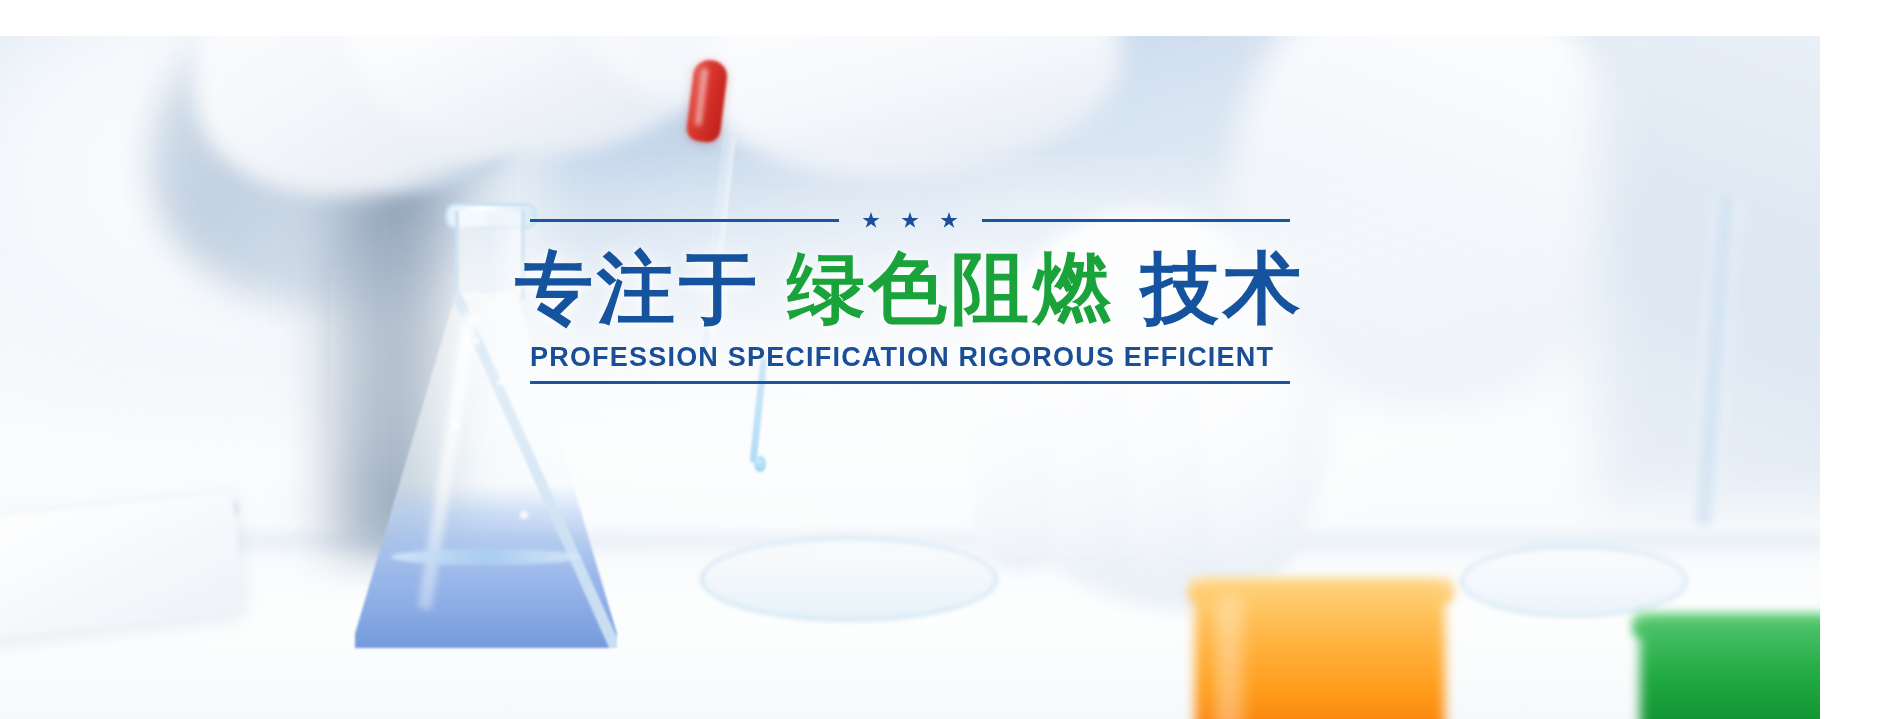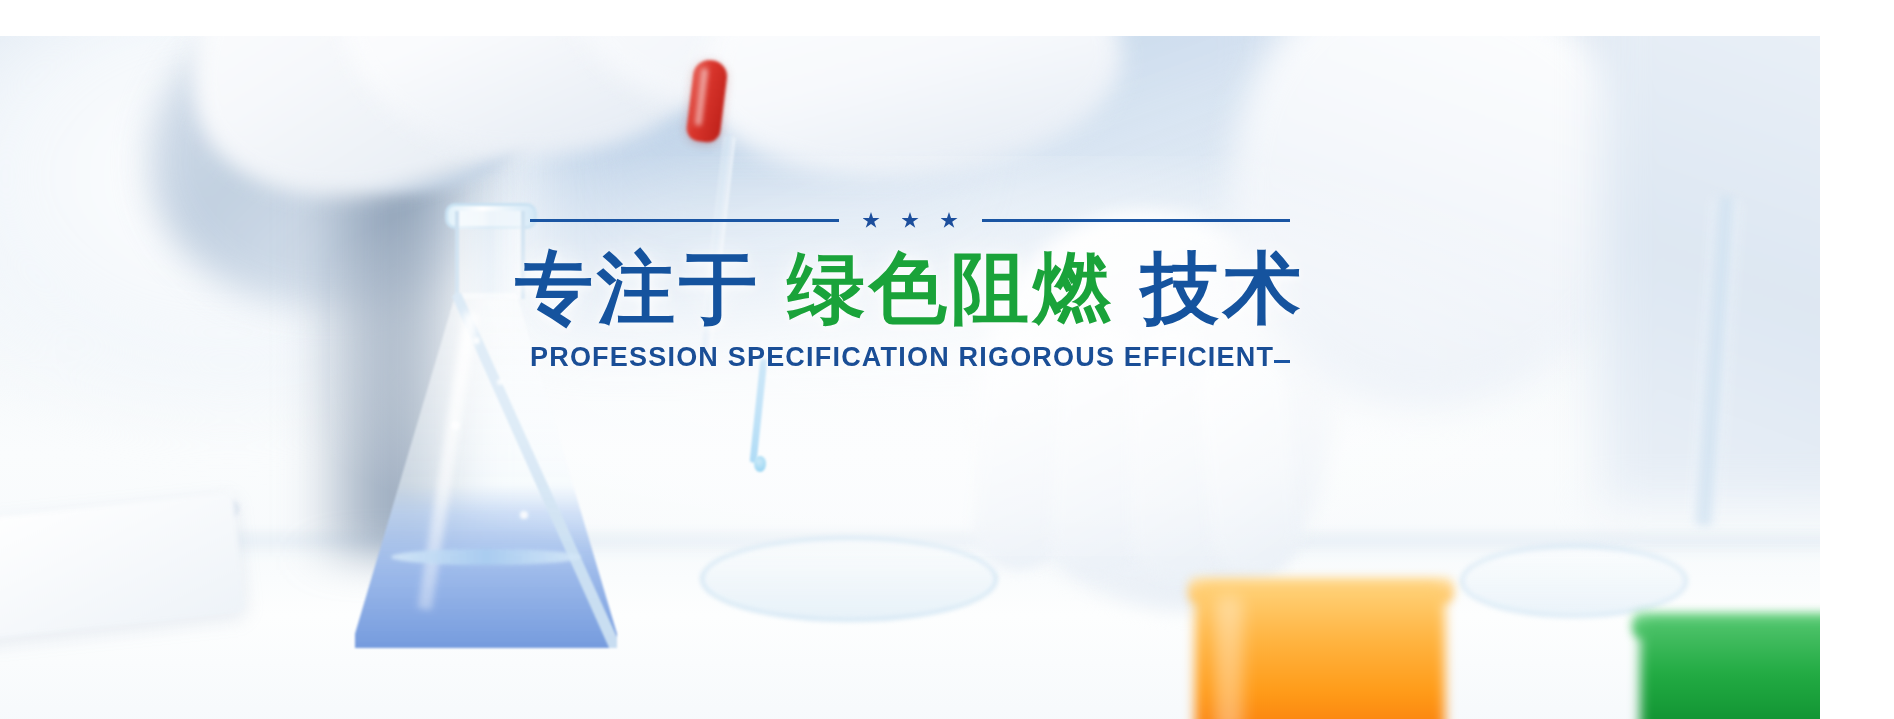--- a/index.html
+++ b/index.html
@@ -316,21 +316,21 @@
     line-height:1.06;
     white-space:nowrap;
     text-shadow:0 2px 10px rgba(255,255,255,.85), 0 0 26px rgba(255,255,255,.75);
   }
   .hl-blue{color:#15539e;}
   .hl-green{color:#1aa33a;}
   .hl-gap{display:inline-block;width:26px;}
 
   .subline-wrap{
     margin-top:12px;width:760px;
-    display:flex;flex-direction:row;align-items:center;
+    display:flex;flex-direction:column;
   }
   .subline{
     font-size:27px;font-weight:bold;letter-spacing:1.2px;color:#1a4e96;
     text-shadow:0 1px 6px rgba(255,255,255,.9);
     white-space:nowrap;
   }
   .underrule{
     margin-top:8px;width:760px;height:3px;background:#1a55a3;
   }
 

